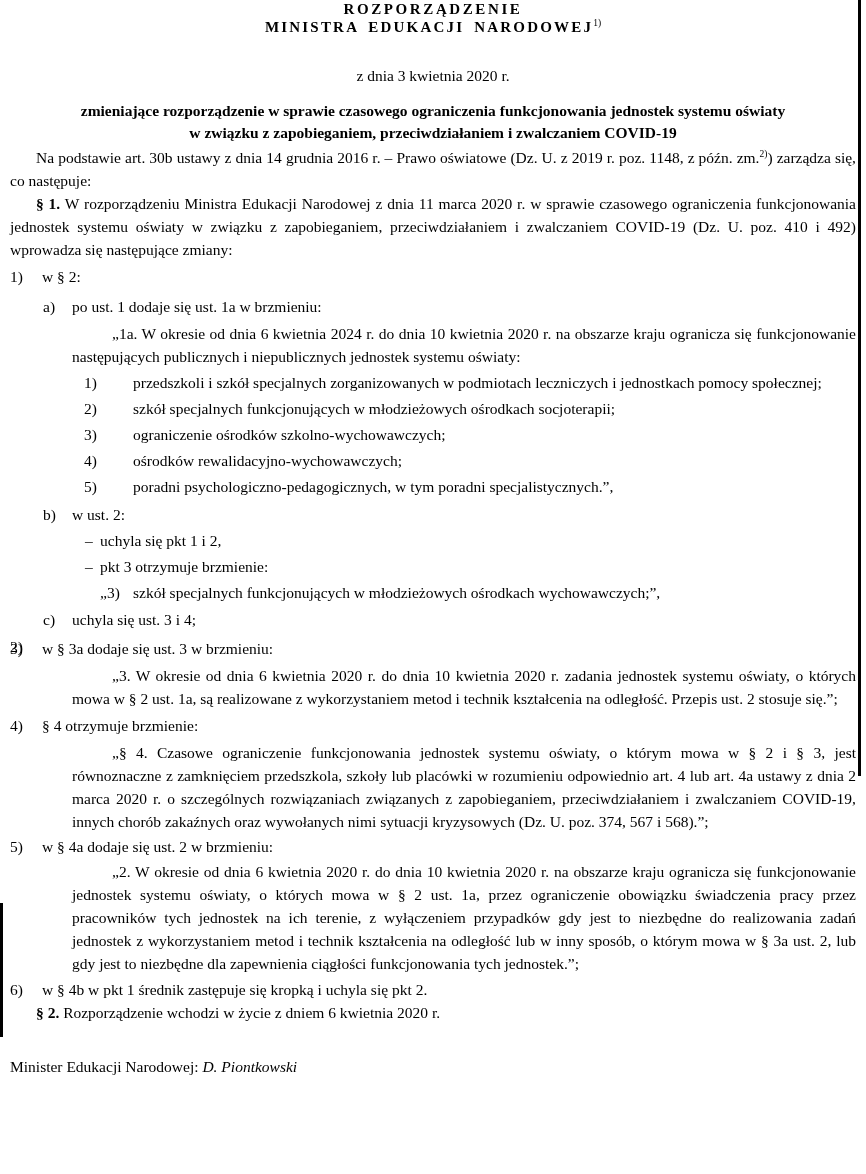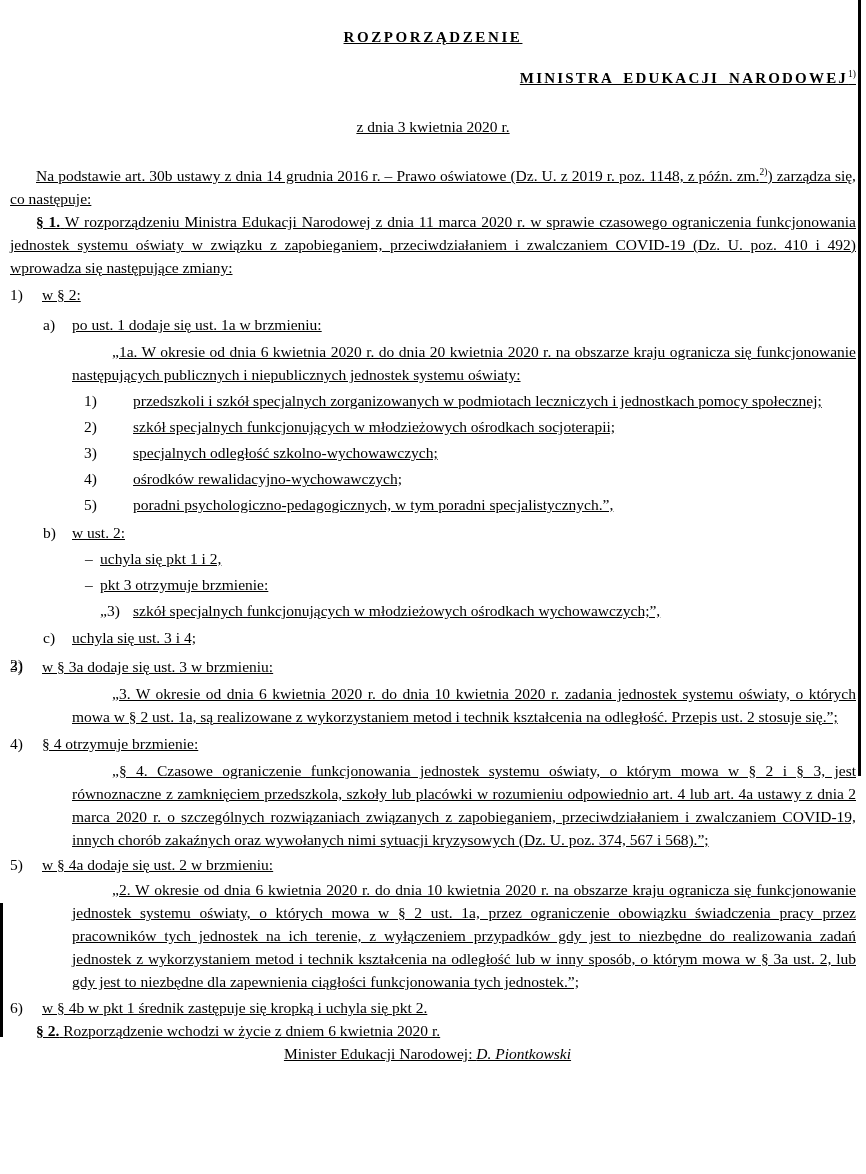--- a/index.html
+++ b/index.html
@@ -1,49 +1,49 @@
 <!DOCTYPE html>
 <html lang="pl"><head>
 <meta charset="utf-8">
 <style>
   html,body{margin:0;padding:0;background:#ffffff;}
   .page{
     position:relative;width:866px;height:1174px;background:#ffffff;color:#000000;
     font-family:"Liberation Serif","DejaVu Serif",serif;
     font-size:15.5px;line-height:23px;overflow:hidden;
   }
-  .content{position:absolute;left:10px;top:0;width:846px;padding-top:28px;text-decoration:underline;}
+  .content{position:absolute;left:10px;top:0;width:846px;padding-top:0;}
   .jp{text-align:justify;}
   .b{font-weight:bold;}
   .doc-type{font-weight:bold;font-size:15px;letter-spacing:2.6px;line-height:18px;text-align:center;}
-  .issuer{margin-top:23px;font-weight:bold;font-size:15px;letter-spacing:2.2px;word-spacing:4px;line-height:18px;text-align:right;}
+  .issuer{margin-top:0;font-weight:bold;font-size:15px;letter-spacing:2.2px;word-spacing:4px;line-height:18px;text-align:center;}
   sup.fn{font-size:9.5px;vertical-align:super;line-height:0;letter-spacing:0;font-weight:normal;}
   .date{margin-top:31px;line-height:18px;text-align:center;}
   .subject{margin-top:15px;font-weight:bold;line-height:22px;text-align:center;}
-  .preamble{margin-top:28px;text-indent:26px;}
+  .preamble{margin-top:2px;text-indent:26px;}
   .par1{margin-top:0;text-indent:26px;}
   .par2{padding-left:26px;}
   .item{position:relative;padding-left:32px;margin-top:4px;}
   .item>.num{position:absolute;left:0;top:0;width:32px;}
   .item3{margin-top:6px;}
   .item5{margin-top:2px;}
   .item6{margin-top:3px;}
   .sub{position:relative;padding-left:62px;margin-top:7px;}
   .sub>.num{position:absolute;left:33px;top:0;}
   .sub-b{margin-top:5px;}
   .sub-c{margin-top:4px;}
   .qblock{margin-left:62px;text-indent:40px;margin-top:4px;hyphens:manual;}
   .qblock.tight{margin-top:2px;}
   .qpoint{position:relative;padding-left:123px;margin-top:3px;}
   .qpoint>.num{position:absolute;left:74px;top:0;}
   .tiret{position:relative;padding-left:90px;margin-top:3px;}
   .tiret>.dash{position:absolute;left:75px;top:0;}
   .qp2{position:relative;padding-left:123px;margin-top:3px;}
   .qp2>.num{position:absolute;left:90px;top:0;}
-  .signature{margin-top:0;text-align:center;padding-right:11px;}
+  .signature{margin-top:31px;text-align:left;padding-right:11px;}
   .sig-name{font-style:italic;}
   .bar{position:absolute;background:#000000;}
   .bar-right{left:858px;top:0;width:3px;height:776px;}
   .bar-left{left:0;top:903px;width:3px;height:134px;}
 </style>
 </head>
 <body>
 
 <div class="page">
 
@@ -51,43 +51,47 @@
   <div class="bar bar-left"></div>
 
   <div class="content">
 
     <div class="doc-type">ROZPORZĄDZENIE</div>
 
     <div class="issuer"><span>MINISTRA EDUKACJI NARODOWEJ</span><sup class="fn">1)</sup></div>
 
     <div class="date">z dnia 3 kwietnia 2020 r.</div>
 
+    <div class="subject">
+      <div>zmieniające rozporządzenie w sprawie czasowego ograniczenia funkcjonowania jednostek systemu oświaty</div>
+      <div>w związku z zapobieganiem, przeciwdziałaniem i zwalczaniem COVID-19</div>
+    </div>
 
     <div class="preamble jp"><span>Na podstawie art. 30b ustawy z dnia 14 grudnia 2016 r. – Prawo oświatowe (Dz. U. z 2019 r. poz. 1148, z późn. zm.</span><sup class="fn">2)</sup><span>) zarządza się, co następuje:</span></div>
 
     <div class="par1 jp"><span class="b">§ 1.</span> <span>W rozporządzeniu Ministra Edukacji Narodowej z dnia 11 marca 2020 r. w sprawie czasowego ograniczenia funkcjonowania jednostek systemu oświaty w związku z zapobieganiem, przeciwdziałaniem i zwalczaniem COVID-19 (Dz. U. poz. 410 i 492) wprowadza się następujące zmiany:</span></div>
 
     <div class="item jp">
       <span class="num">1)</span><span>w § 2:</span>
     </div>
 
     <div class="sub jp">
       <span class="num">a)</span><span>po ust. 1 dodaje się ust. 1a w brzmieniu:</span>
     </div>
 
-    <div class="qblock jp">„1a. W okresie od dnia 6 kwietnia 2020 r. do dnia 20 kwietnia 2020 r. na obszarze kraju ogranicza się funkcjonowanie następujących publicznych i niepublicznych jednostek systemu oświaty:</div>
+    <div class="qblock jp">„1a. W okresie od dnia 6 kwietnia 2024 r. do dnia 10 kwietnia 2020 r. na obszarze kraju ogranicza się funkcjonowanie następujących publicznych i niepublicznych jednostek systemu oświaty:</div>
 
     <div class="qpoint jp">
       <span class="num">1)</span><span>przedszkoli i szkół specjalnych zorganizowanych w podmiotach leczniczych i jednostkach pomocy społecznej;</span>
     </div>
     <div class="qpoint jp">
       <span class="num">2)</span><span>szkół specjalnych funkcjonujących w młodzieżowych ośrodkach socjoterapii;</span>
     </div>
     <div class="qpoint jp">
-      <span class="num">3)</span><span>specjalnych odległość szkolno-wychowawczych;</span>
+      <span class="num">3)</span><span>ograniczenie ośrodków szkolno-wychowawczych;</span>
     </div>
     <div class="qpoint jp">
       <span class="num">4)</span><span>ośrodków rewalidacyjno-wychowawczych;</span>
     </div>
     <div class="qpoint jp">
       <span class="num">5)</span><span>poradni psychologiczno-pedagogicznych, w tym poradni specjalistycznych.”,</span>
     </div>
 
     <div class="sub sub-b jp">
       <span class="num">b)</span><span>w ust. 2:</span>

